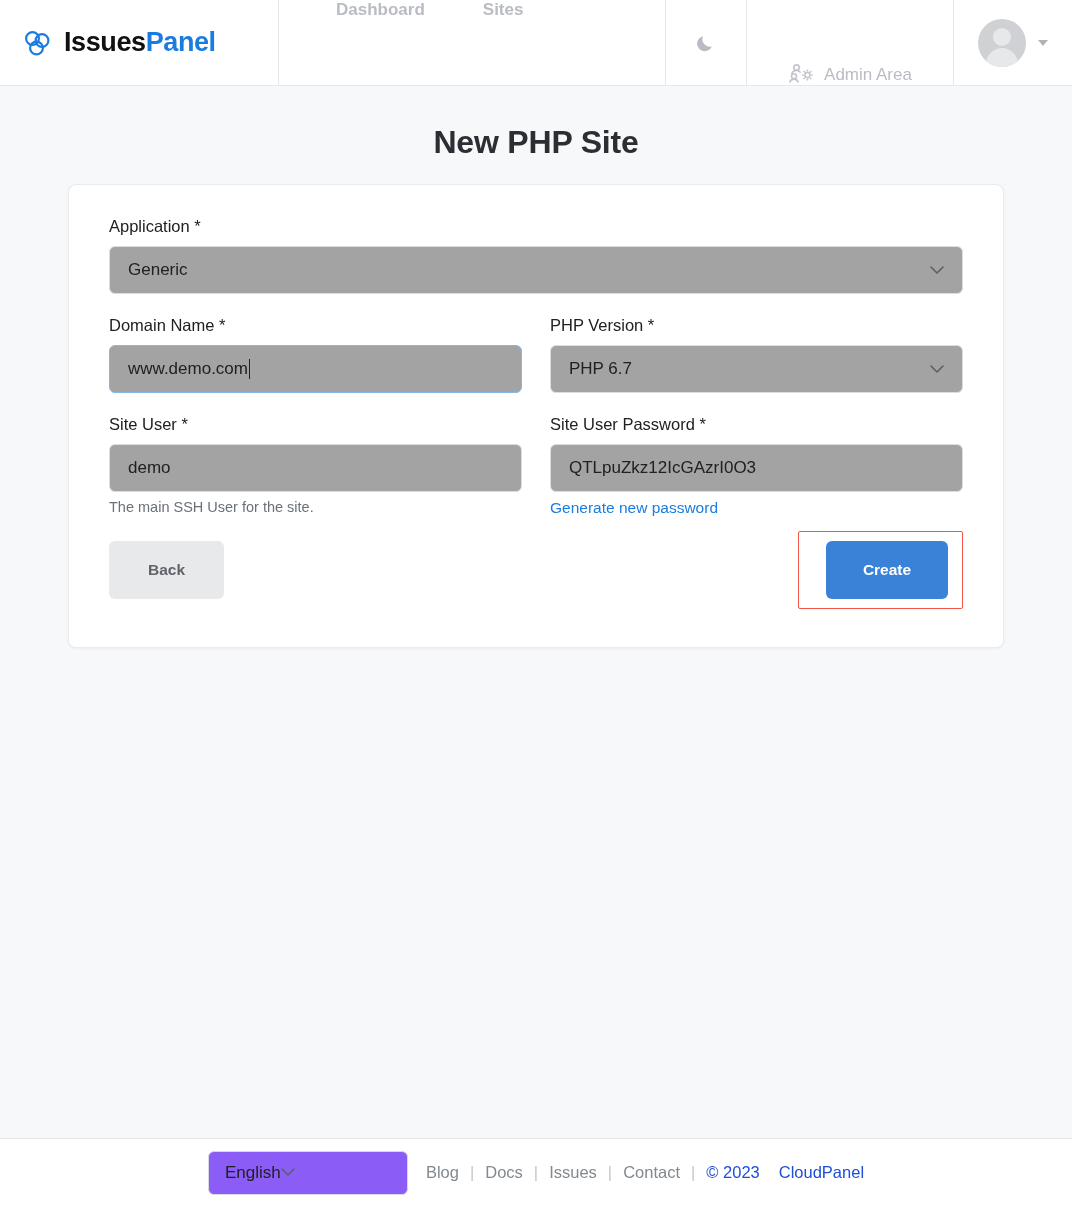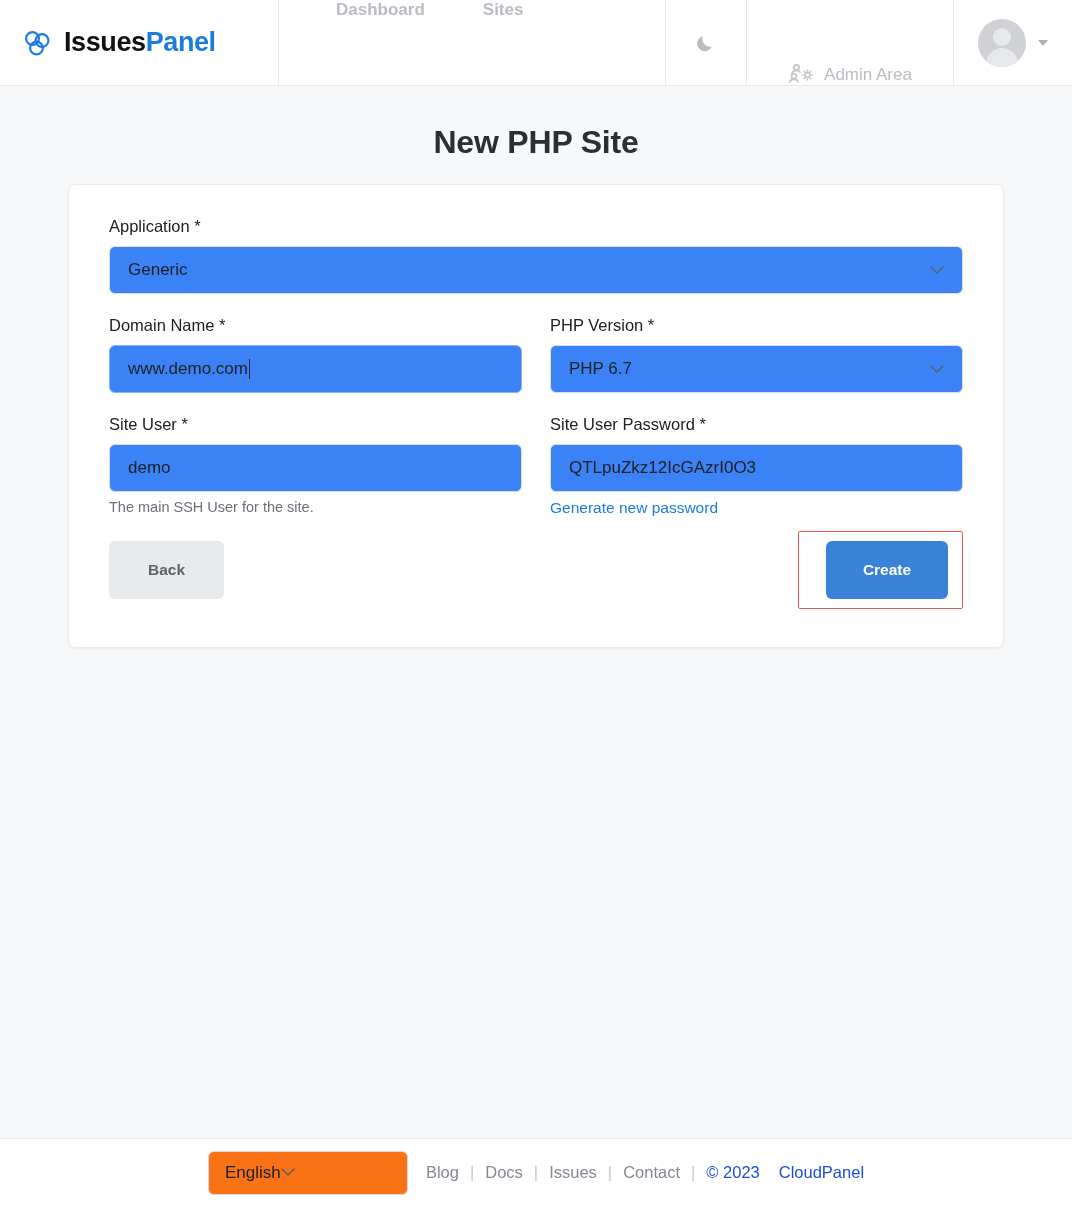--- a/index.html
+++ b/index.html
@@ -151,21 +151,21 @@
     font-size: 16.5px;
     color: #202124;
     margin-bottom: 10px;
     display: block;
   }
   .control {
     width: 100%;
     height: 48px;
     border: 1px solid #dadde1;
     border-radius: 6px;
-    background: #3b82f6;
+    background: #a3a3a3;
     font-family: "Liberation Sans", sans-serif;
     font-size: 17px;
     color: #202124;
     padding: 0 18px;
     display: flex;
     align-items: center;
     position: relative;
     outline: none;
   }
   .control.focused {
@@ -252,21 +252,21 @@
     display: flex;
     align-items: center;
     justify-content: center;
     gap: 18px;
   }
   .lang-select {
     width: 200px;
     height: 44px;
     border: 1px solid #d6d9dd;
     border-radius: 6px;
-    background: #f97316;
+    background: #8b5cf6;
     display: flex;
     align-items: center;
     padding: 0 16px;
     font-size: 17px;
     color: #202124;
     position: relative;
   }
   .footer-links {
     display: flex;
     align-items: center;

